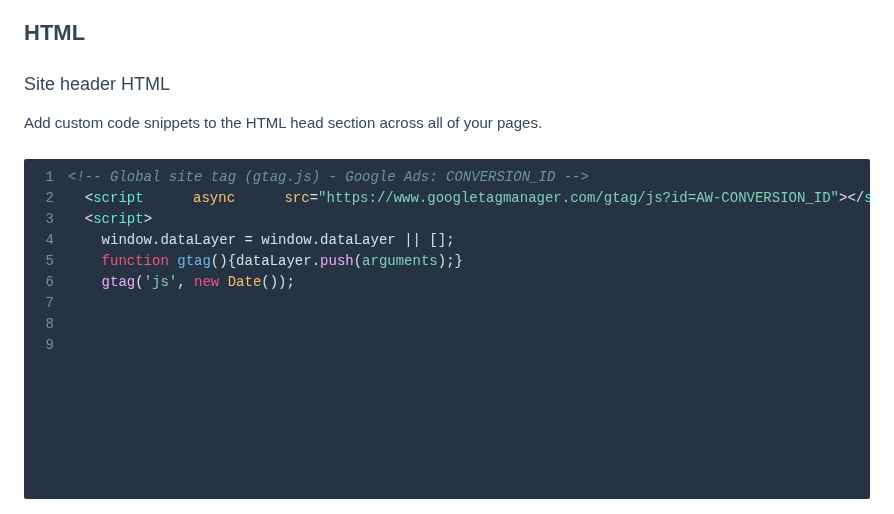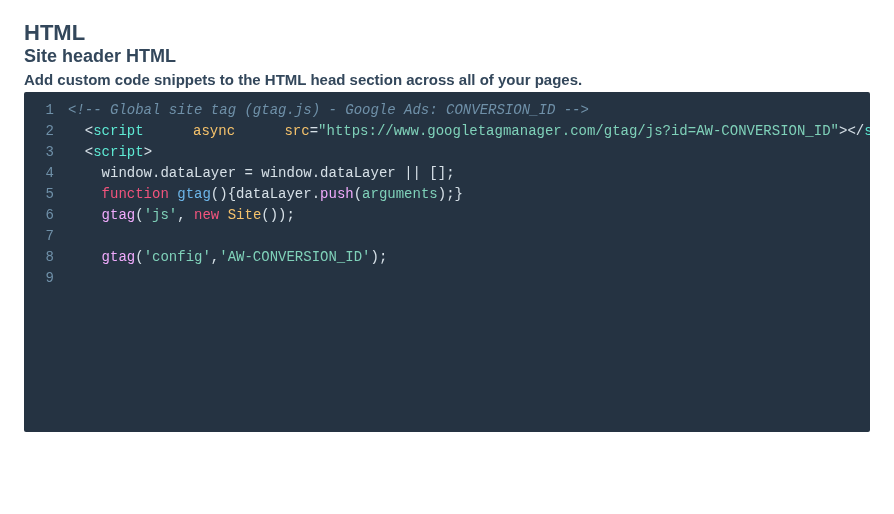--- a/index.html
+++ b/index.html
@@ -8,32 +8,33 @@
       background: #ffffff;
       width: 894px;
       height: 514px;
       padding: 20px 24px;
       color: #33475b;
     }
     .page-title {
       font-size: 22px;
       font-weight: 700;
       color: #33475b;
+      margin-bottom: 28px;
     }
     .section-title {
       font-size: 18px;
-      font-weight: 700;
+      font-weight: 400;
       color: #33475b;
-      margin-bottom: 4px;
+      margin-bottom: 19px;
     }
     .section-desc {
       font-size: 15px;
       color: #33475b;
-      margin-bottom: 4px;
-      font-weight: 700;
+      margin-bottom: 28px;
+      font-weight: 400;
     }
     .code-editor {
       background: #253342;
       border-radius: 2px;
       font-family: "SFMono-Regular", Consolas, "Liberation Mono", Menlo, monospace;
       font-size: 14px;
       line-height: 21px;
       padding: 8px 0;
       height: 340px;
       overflow: hidden;
@@ -91,26 +92,25 @@
   <div class="code-line">
     <span class="line-number">4</span>
     <span class="line-content">    <span class="tok-ident">window</span><span class="tok-punct">.</span><span class="tok-prop">dataLayer</span><span class="tok-punct"> = </span><span class="tok-ident">window</span><span class="tok-punct">.</span><span class="tok-prop">dataLayer</span><span class="tok-punct"> || [];</span></span>
   </div>
   <div class="code-line">
     <span class="line-number">5</span>
     <span class="line-content">    <span class="tok-new">function</span><span class="tok-punct"> </span><span class="tok-funcdef">gtag</span><span class="tok-punct">()</span><span class="tok-punct">{</span><span class="tok-ident">dataLayer</span><span class="tok-punct">.</span><span class="tok-func">push</span><span class="tok-punct">(</span><span class="tok-builtin">arguments</span><span class="tok-punct">);</span><span class="tok-punct">}</span></span>
   </div>
   <div class="code-line">
     <span class="line-number">6</span>
-    <span class="line-content">    <span class="tok-func">gtag</span><span class="tok-punct">(</span><span class="tok-string">'js'</span><span class="tok-punct">,</span><span class="tok-punct"> </span><span class="tok-new">new</span><span class="tok-punct"> </span><span class="tok-class">Site</span><span class="tok-punct">());</span></span>
+    <span class="line-content">    <span class="tok-func">gtag</span><span class="tok-punct">(</span><span class="tok-string">'js'</span><span class="tok-punct">,</span><span class="tok-punct"> </span><span class="tok-new">new</span><span class="tok-punct"> </span><span class="tok-class">Date</span><span class="tok-punct">());</span></span>
   </div>
   <div class="code-line">
     <span class="line-number">7</span>
     <span class="line-content"></span>
   </div>
   <div class="code-line">
     <span class="line-number">8</span>
-    <span class="line-content">    <span class="tok-func">gtag</span><span class="tok-punct">(</span><span class="tok-string">'config'</span><span class="tok-punct">,</span><span class="tok-string">'AW-CONVERSION_ID'</span><span class="tok-punct">);</span></span>
   </div>
   <div class="code-line">
     <span class="line-number">9</span>
   </div>
 </div>
 
 </body></html>

